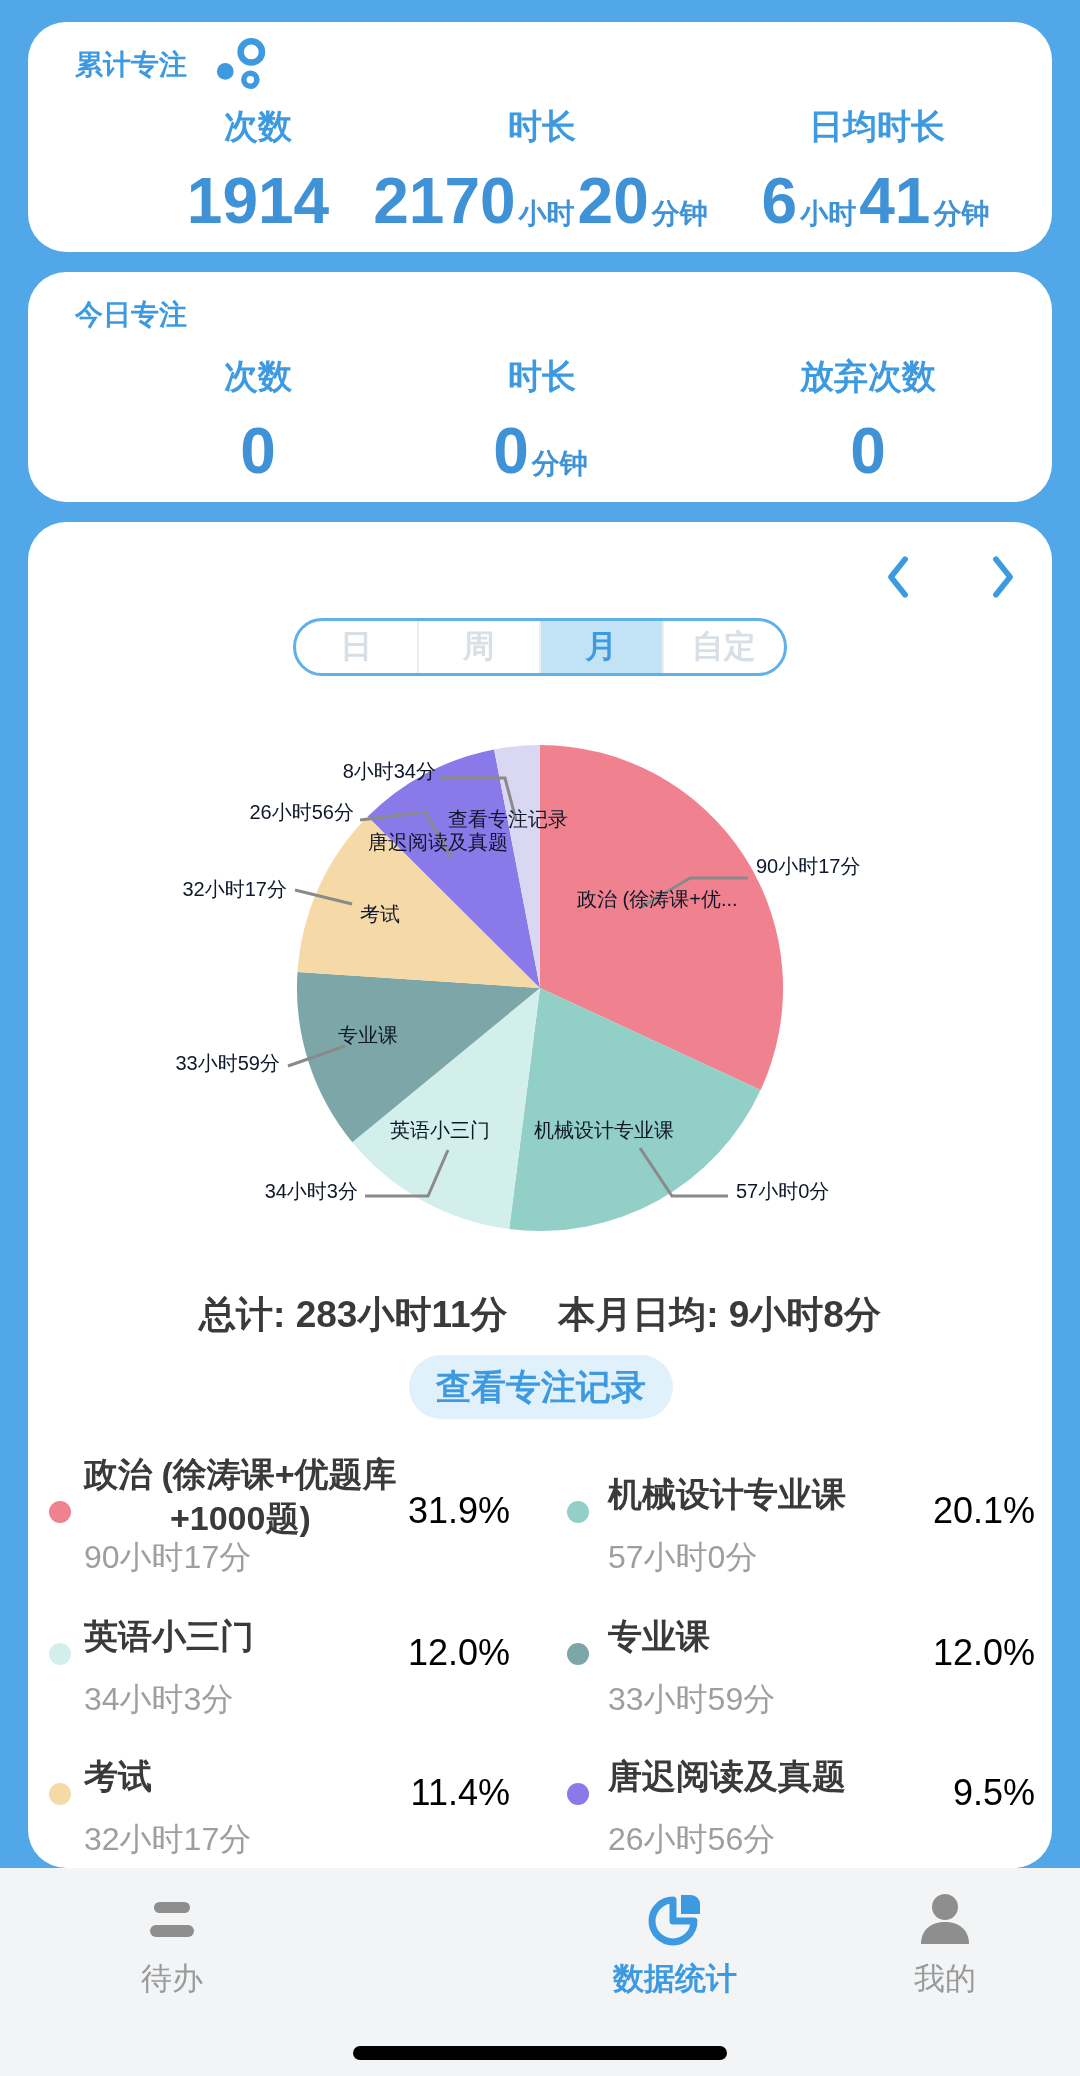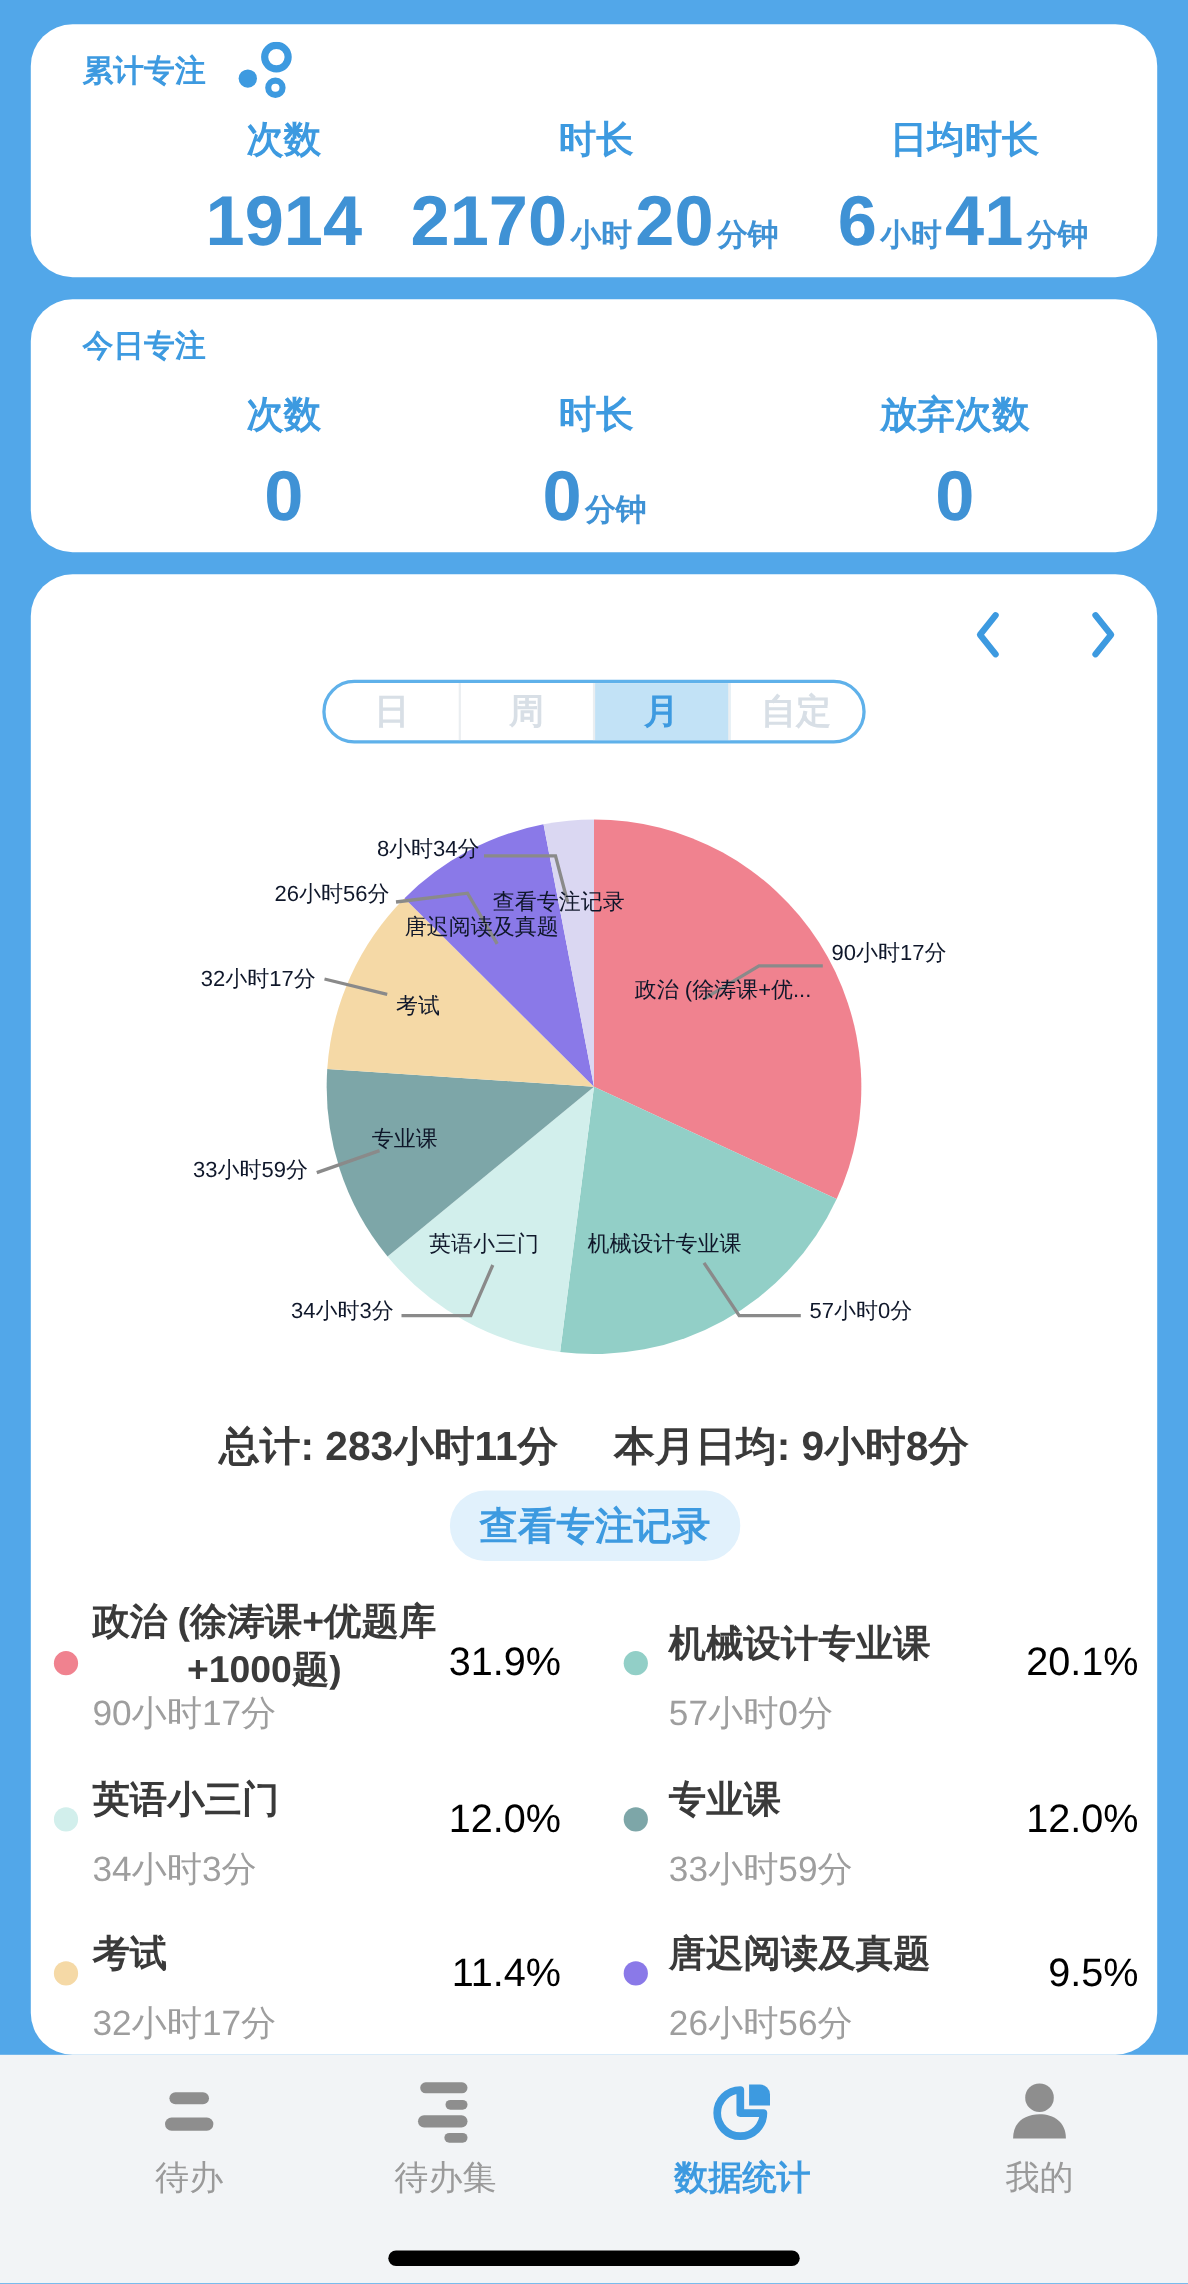--- a/index.html
+++ b/index.html
@@ -201,26 +201,20 @@
       </div>
       <div class="lg-pct" style="left: 835px; top: 1772px;">9.5%</div>
       <div class="lg-time" style="left: 608px; top: 1818px;">26小时56分</div>
     </div>
 
   <div id="nav">
       <div class="nav-item" style="left: 0px; padding-left: 37px;"><span class="nicon"><svg viewBox="0 0 64 64" width="64" height="64">
             <rect x="14" y="14" width="36" height="11" rx="5.5" fill="currentColor"></rect>
             <rect x="10" y="37" width="44" height="12" rx="6" fill="currentColor"></rect>
           </svg></span><div class="nlabel">待办</div></div>
-      <div class="nav-item" style="left: 270px;"><span class="nicon"><svg viewBox="0 0 64 64" width="64" height="64">
-            <rect x="9" y="5" width="43" height="10" rx="5" fill="currentColor"></rect>
-            <rect x="32" y="21" width="20" height="9" rx="4.5" fill="currentColor"></rect>
-            <rect x="7" y="35" width="45" height="11" rx="5.5" fill="currentColor"></rect>
-            <rect x="31" y="51" width="21" height="9" rx="4.5" fill="currentColor"></rect>
-          </svg></span><div class="nlabel">待办集</div></div>
       <div class="nav-item active" style="left: 540px;"><span class="nicon"><svg viewBox="0 0 64 64" width="64" height="64">
             <path d="M30 12 A21 21 0 1 0 51 33 L30 33 Z" fill="none" stroke="currentColor" stroke-width="7" stroke-linejoin="round"></path>
             <path d="M38 7 h10 a9 9 0 0 1 9 9 v10 h-19 z" fill="currentColor"></path>
           </svg></span><div class="nlabel">数据统计</div></div>
       <div class="nav-item" style="left: 810px;"><span class="nicon"><svg viewBox="0 0 64 64" width="64" height="64">
             <circle cx="32" cy="19" r="13" fill="currentColor"></circle>
             <path d="M8 56 c0 -15 11 -22 24 -22 s24 7 24 22 z" fill="currentColor"></path>
           </svg></span><div class="nlabel">我的</div></div>
     </div>
 

